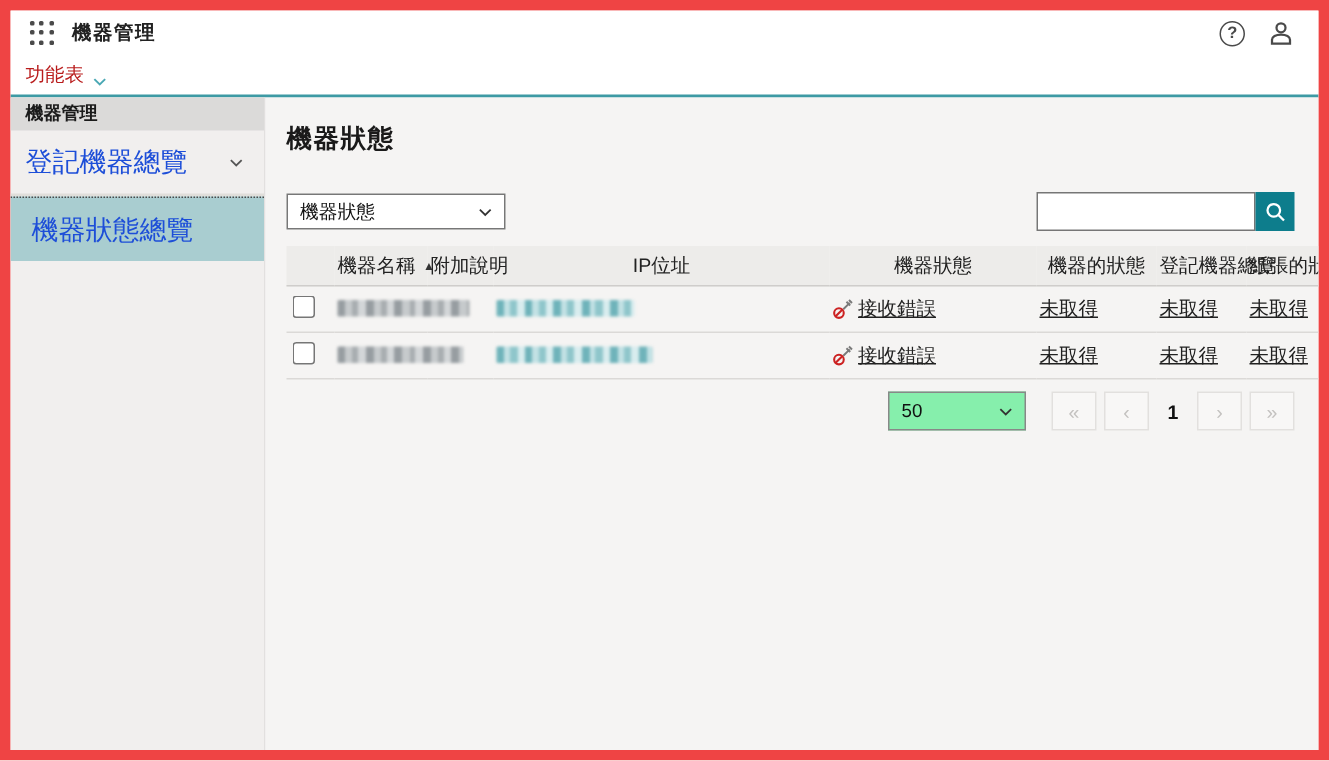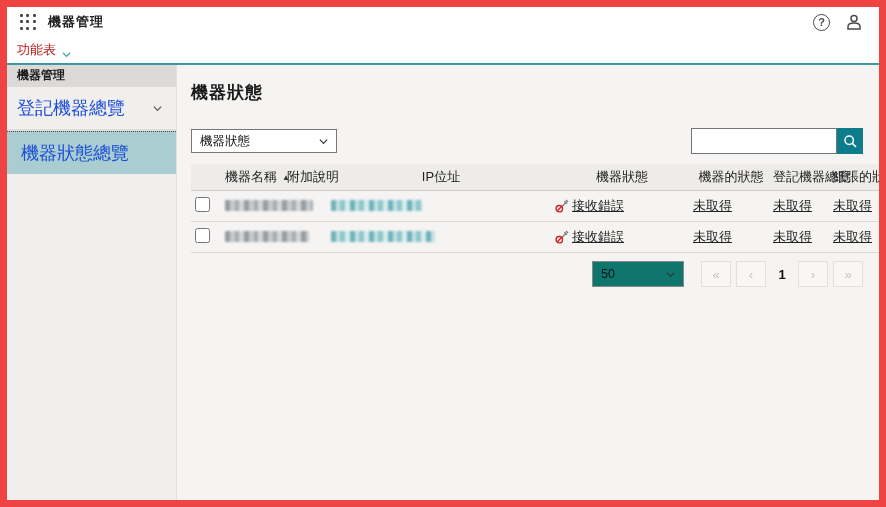--- a/index.html
+++ b/index.html
@@ -70,21 +70,21 @@
   .sort-arrow { font-size: 8px; color: #333; margin-left: 5px; vertical-align: 1px; }
   .devices input[type="checkbox"] { width: 15px; height: 15px; accent-color: #fff; border: 1px solid #555; margin-left: 2px; }
   .redacted { display: inline-block; height: 11px; border-radius: 1px; filter: blur(1.1px); }
   .redacted.name { background: repeating-linear-gradient(90deg,#979da1 0 5px,#c6cacc 5px 10px,#a8adb0 10px 14px,#d3d6d8 14px 19px); }
   .redacted.ip { background: repeating-linear-gradient(90deg,#6fb3ba 0 5px,#c2e1e4 5px 9px,#8fc6cb 9px 14px,#d8ecee 14px 19px); }
   .comm-cell { display: flex; align-items: center; gap: 3px; }
   .comm-err-icon { flex-shrink: 0; }
 
   
   .pagination { display: flex; align-items: center; justify-content: flex-end; margin-top: 8px; gap: 5px; }
-  .pagesize { width: 92px; height: 26px; border: 1px solid #888; background: #0f766e; margin-right: 12px; }
+  .pagesize { width: 92px; height: 26px; border: 1px solid #888; background: #86efac; margin-right: 12px; }
   .pg-btn { width: 30px; height: 26px; border: 1px solid #e2e0de; background: #f8f7f6; color: #c4c2c0;
     font-size: 13px; display: flex; align-items: center; justify-content: center; cursor: default; font-family: inherit; }
   .pg-current { width: 22px; text-align: center; font-size: 13px; font-weight: bold; color: #111; }
 </style>
 </head>
 <body>
 
 <div class="window">
 
   <div class="topbar">

